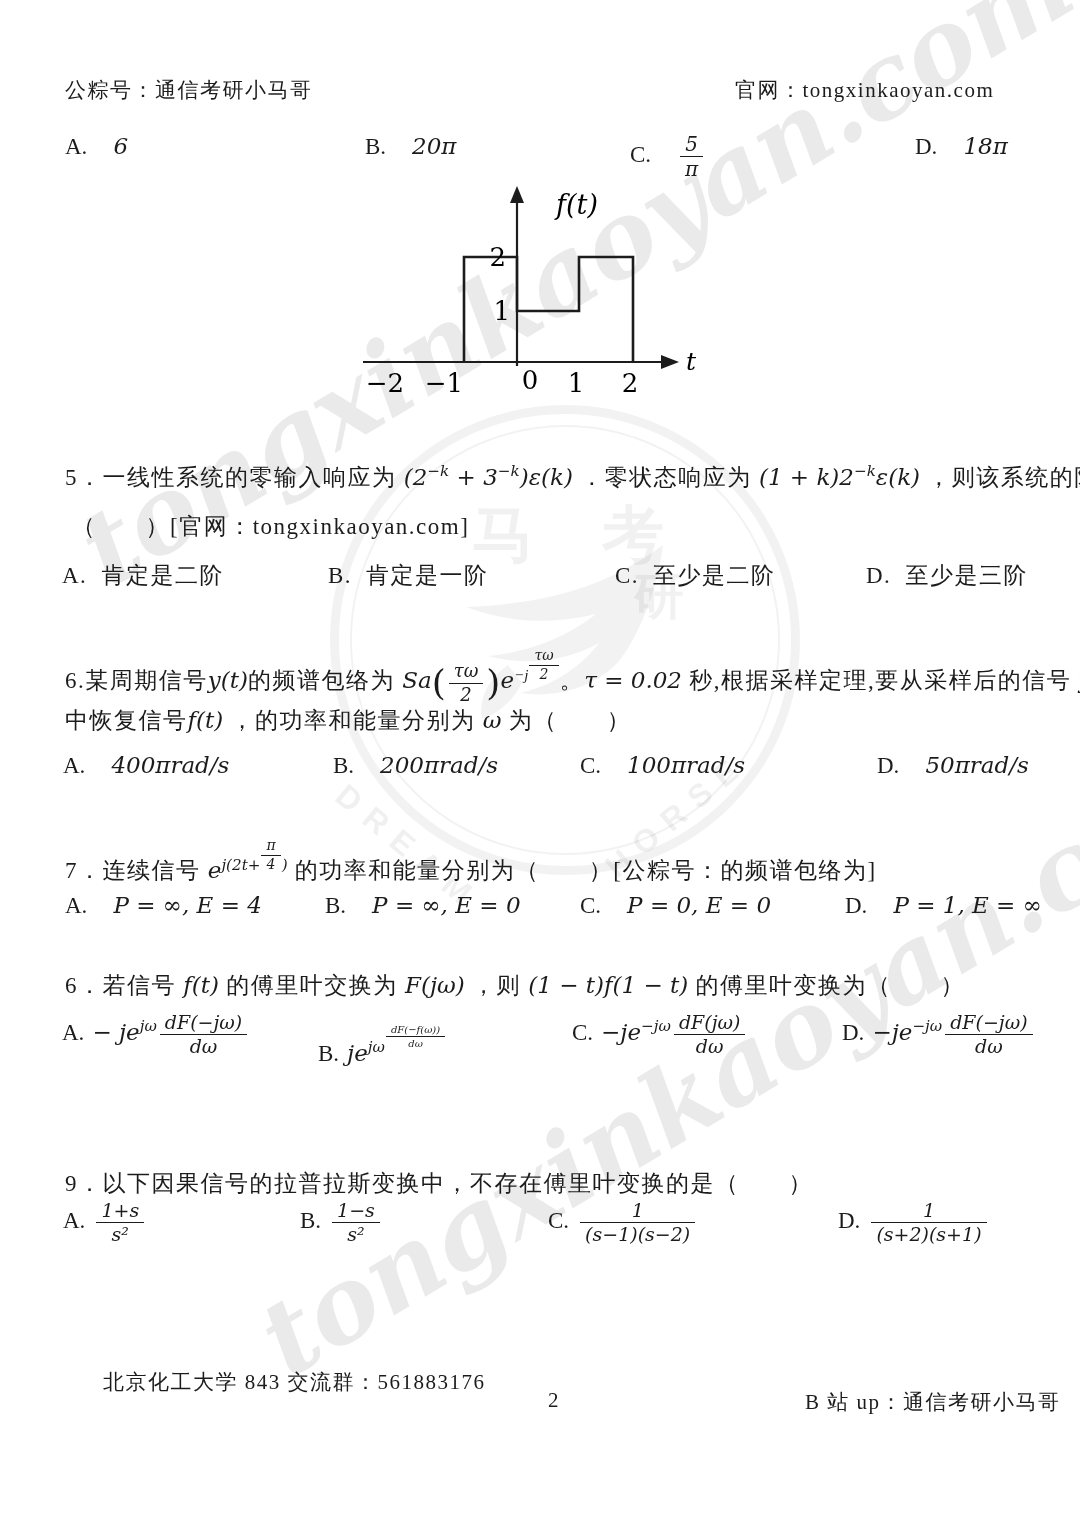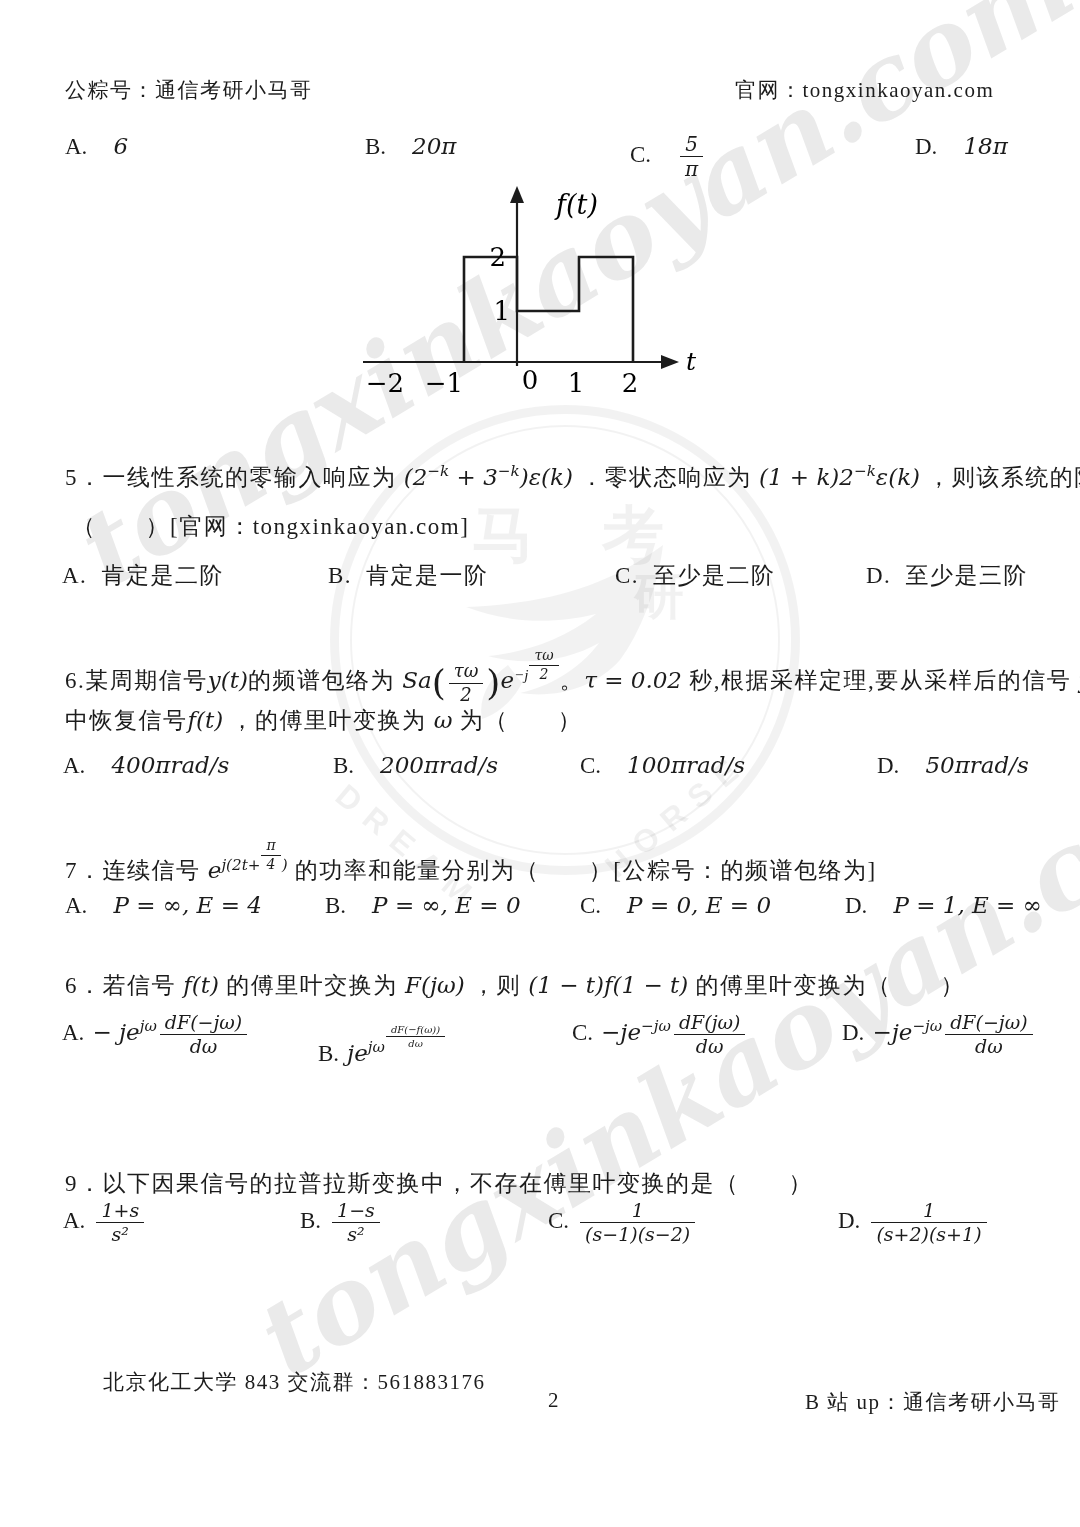--- a/index.html
+++ b/index.html
@@ -127,21 +127,21 @@
       <span class="opt o1 cn"><span class="lbl">A.</span><span>肯定是二阶</span></span>
       <span class="opt o2 cn"><span class="lbl">B.</span><span>肯定是一阶</span></span>
       <span class="opt o3 cn"><span class="lbl">C.</span><span>至少是二阶</span></span>
       <span class="opt o4 cn"><span class="lbl">D.</span><span>至少是三阶</span></span>
     </div>
 
     <div class="abs line" style="left:65px;top:648px;">
       <span class="cn">6.某周期信号</span><span class="math">y(t)</span><span class="cn">的频谱包络为 </span><span class="math">Sa</span><span class="bigp">(</span><span class="frac" style="font-size:18px;"><span class="num">τω</span><span class="den">2</span></span><span class="bigp">)</span><span class="math">e</span><span class="supgrp"><span>−j</span><span class="frac tiny" style="vertical-align:1px;"><span class="num">τω</span><span class="den">2</span></span></span><span class="cn">。</span><span class="math">τ = 0.02</span><span class="cn"> 秒,根据采样定理,要从采样后的信号 </span><span class="math">y(t)</span>
     </div>
     <div class="abs line" style="left:65px;top:705px;">
-      <span class="cn">中恢复信号</span><span class="math">f(t)</span><span class="cn"> ，的傅里叶变换为 </span><span class="math">ω</span><span class="cn"> 为（　　）</span>
+      <span class="cn">中恢复信号</span><span class="math">f(t)</span><span class="cn"> ，的功率和能量分别为 </span><span class="math">ω</span><span class="cn"> 为（　　）</span>
     </div>
     <div class="optrow r6 wide" style="top:752px;">
       <span class="opt o1"><span class="lbl">A.</span><span class="math">400πrad/s</span></span>
       <span class="opt o2"><span class="lbl">B.</span><span class="math">200πrad/s</span></span>
       <span class="opt o3"><span class="lbl">C.</span><span class="math">100πrad/s</span></span>
       <span class="opt o4"><span class="lbl">D.</span><span class="math">50πrad/s</span></span>
     </div>
 
     <div class="abs line" style="left:65px;top:838px;">
       <span class="cn">7．连续信号 </span><span class="math"><span>e</span><span class="supgrp"><span>j(2t+</span><span class="frac tiny" style="vertical-align:1px;"><span class="num">π</span><span class="den">4</span></span><span>)</span></span></span><span class="cn"> 的功率和能量分别为（　　）[公粽号：的频谱包络为]</span>

